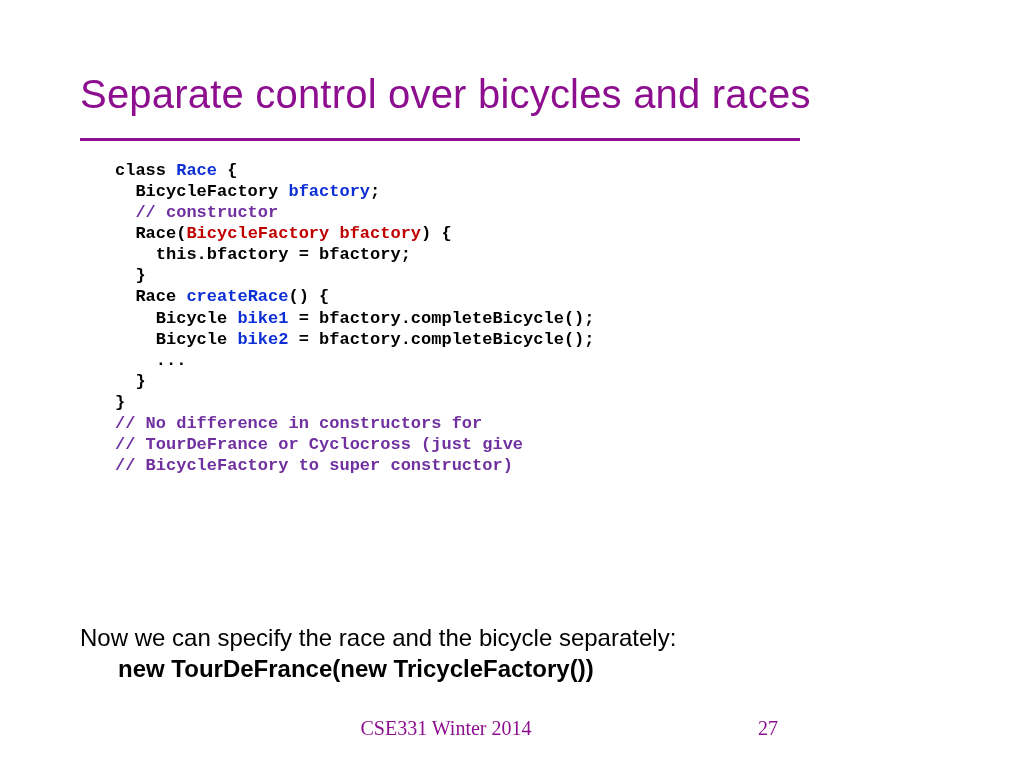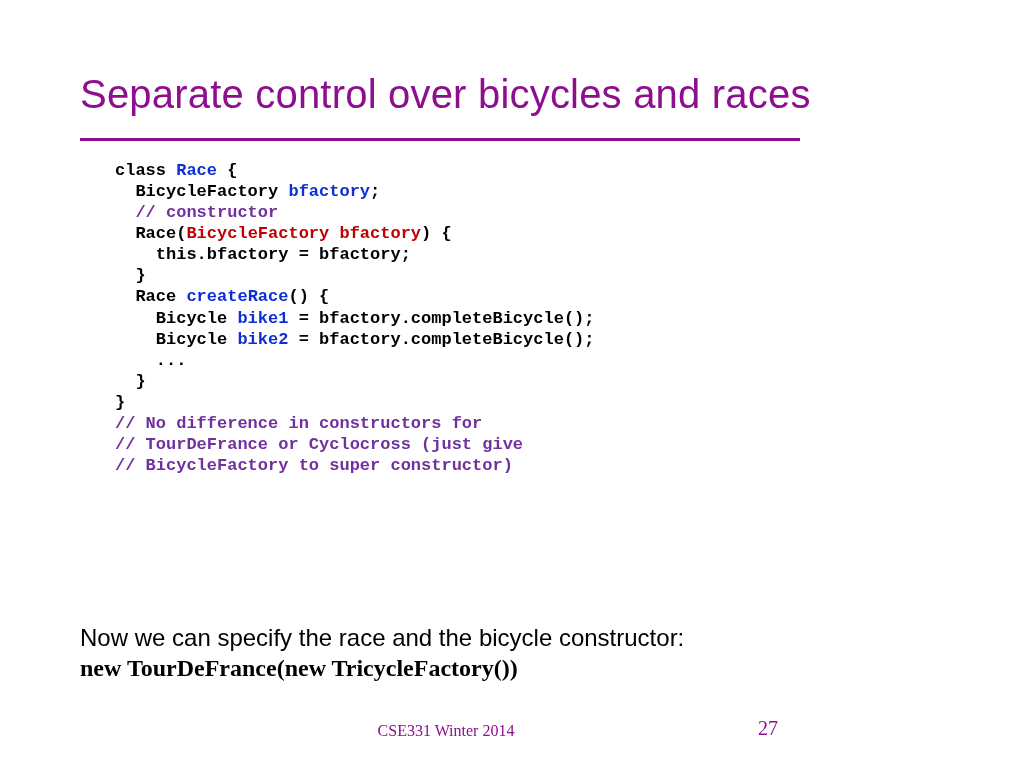--- a/index.html
+++ b/index.html
@@ -52,32 +52,33 @@
 
   .explain {
     position: absolute;
     left: 80px;
     top: 622px;
     font-size: 24px;
     line-height: 1.3;
     color: #000;
   }
   .explain .mono {
-    font-family: Liberation Serif, serif;
+    font-family: Liberation Sans, sans-serif;
     font-weight: bold;
+    margin-left: 38px;
     display: block;
   }
   .footer-course {
     position: absolute;
     left: 0;
     right: 0;
     bottom: 28px;
     text-align: center;
     font-family: "Times New Roman", Times, serif;
-    font-size: 16px;
+    font-size: 20px;
     color: #8d0f8f;
   }
   .footer-page {
     position: absolute;
     right: 114px;
     bottom: 28px;
     font-family: "Times New Roman", Times, serif;
     font-size: 20px;
     color: #8d0f8f;
     text-align: right;
@@ -101,20 +102,20 @@
 <span>    Bicycle </span><span class="c-blue">bike1</span><span> = bfactory.completeBicycle();</span>
 <span>    Bicycle </span><span class="c-blue">bike2</span><span> = bfactory.completeBicycle();</span>
 <span>    ...</span>
 <span>  }</span>
 <span>}</span>
 <span class="c-purple">// No difference in constructors for</span>
 <span class="c-purple">// TourDeFrance or Cyclocross (just give</span>
 <span class="c-purple">// BicycleFactory to super constructor)</span></div>
 
   <div class="explain">
-    <div>Now we can specify the race and the bicycle constructor:</div>
+    <div>Now we can specify the race and the bicycle separately:</div>
     <span class="mono">new TourDeFrance(new TricycleFactory())</span>
   </div>
 
   <div class="footer-course">CSE331 Winter 2014</div>
   <div class="footer-page">27</div>
 
 </div>
 
 </body></html>

